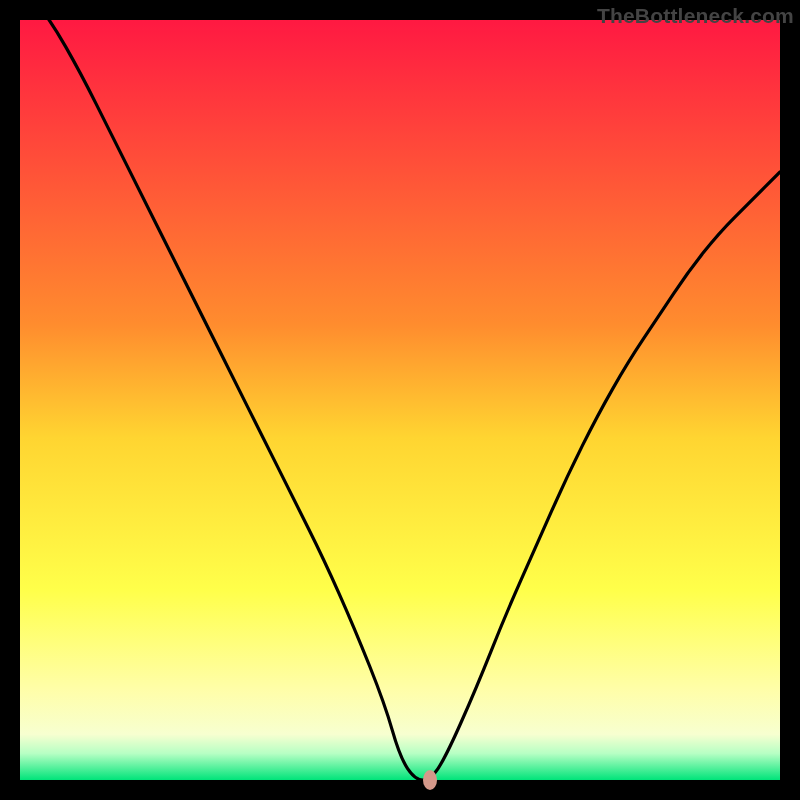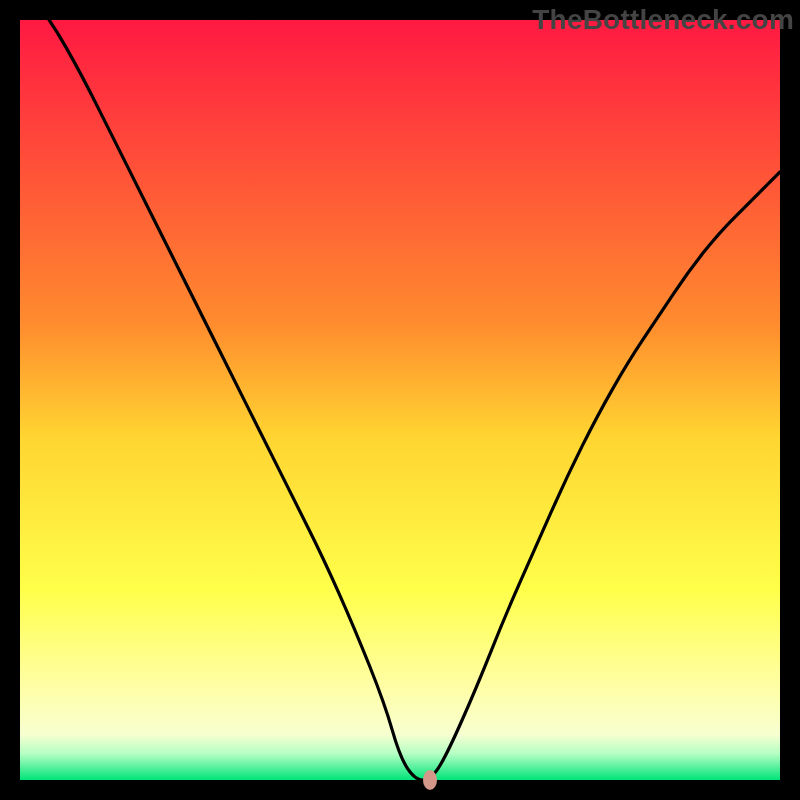--- a/index.html
+++ b/index.html
@@ -9,21 +9,21 @@
     height: 800px;
     background: #000;
     position: relative;
     font-family: Arial, Helvetica, sans-serif;
   }
   .watermark {
     position: absolute;
     top: 4px;
     right: 6px;
     color: #444;
-    font-size: 28px;
+    font-size: 21px;
     font-weight: 600;
     letter-spacing: 0.2px;
     z-index: 10;
   }
   .plot-frame {
     position: absolute;
     left: 20px;
     top: 20px;
     width: 760px;
     height: 760px;

